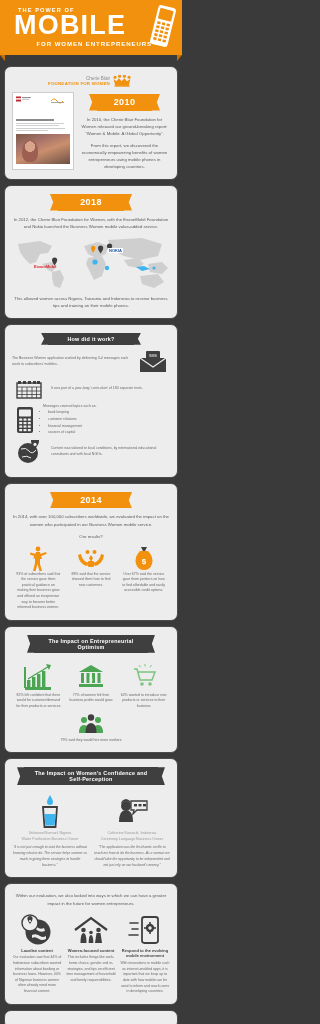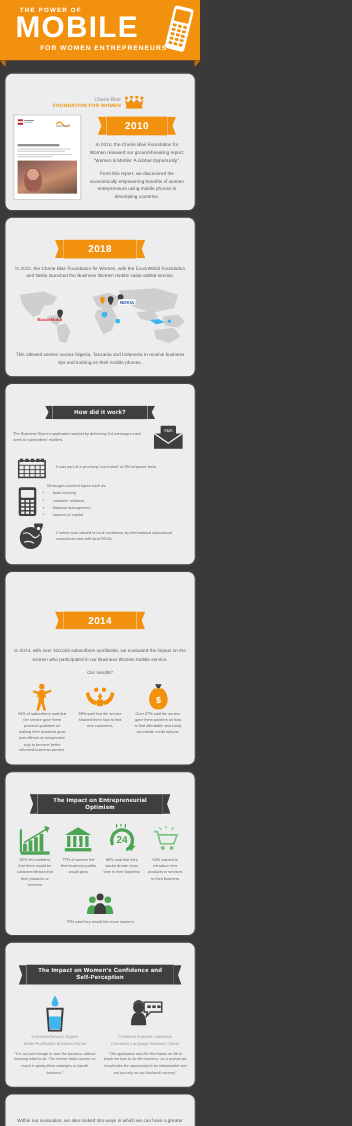--- a/index.html
+++ b/index.html
@@ -67,21 +67,21 @@
     right: 0; border-width: 0 0 6px 5px;
     border-color: transparent transparent transparent #c76f00;
   }
 
   
   .panel {
     background: #ededed;
     border: 1.6px solid #4b4b4b;
     border-radius: 7px;
     margin: 5px 4px;
-    padding: 20px 7px 9px 7px;
+    padding: 8px 7px 9px 7px;
     position: relative;
   }
 
   
   .banner-orange {
     background: #f2910d;
     color: #ffffff;
     font-size: 9px;
     font-weight: bold;
     text-align: center;
@@ -416,21 +416,21 @@
           </svg>
         </div>
         <div class="wtxt">
           <div class="tiny left">Content was tailored to local conditions, by international educational consultants and with local NGOs.</div>
         </div>
       </div>
     </div>
   </div>
 
   <div class="panel">
-    <div class="banner-orange centered" style="margin:16px 46px">2014</div>
+    <div class="banner-orange centered" style="margin:0 46px">2014</div>
     <div class="body-txt" style="margin-top:5px">In 2014, with over 100,000 subscribers worldwide, we evaluated the impact on the women who participated in our Business Women mobile service.</div>
     <div class="body-txt" style="margin-top:5px">Our results?</div>
 
     <div class="icon-row">
       <div class="icon-cell">
         <div class="ic">
           <svg width="22" height="26" viewBox="0 0 22 26">
             <g fill="#f2910d">
               <circle cx="11" cy="3" r="2.4"></circle>
               <path d="M9 6 L13 6 L15 13 L13 13 L13 18 L15 25 L12.5 25 L10.5 18 L8.5 25 L6 25 L8 17 L8 12 L6 13 Z"></path>
@@ -503,35 +503,20 @@
               <rect x="14" y="9" width="3" height="10"></rect>
                 <rect x="19.5" y="9" width="3" height="10"></rect>
               <rect x="1" y="20" width="24" height="3"></rect>
             </g>
             <text x="13" y="17" font-size="6" fill="#ededed" text-anchor="middle" font-weight="bold" font-family="Liberation Sans, sans-serif">$</text>
           </svg>
         </div>
         <div class="tiny" style="margin-top:2px">77% of women felt their business profits would grow</div>
       </div>
 
-      <div style="flex:1; padding:0 3px;">
-        <div class="ic" style="justify-content:center;display:flex;height:30px;align-items:center">
-          <svg width="28" height="28" viewBox="0 0 28 28">
-            <path d="M5 18 a9.5 9.5 0 1 1 14 5" stroke="#4ba553" stroke-width="3" fill="none" stroke-linecap="round"></path>
-            <path d="M20 19 L26 20 L22 25 Z" fill="#4ba553"></path>
-            <text x="14" y="17" font-size="9" fill="#4ba553" text-anchor="middle" font-weight="bold" font-family="Liberation Sans, sans-serif">24</text>
-            <g stroke="#4ba553" stroke-width="1.1" stroke-linecap="round">
-              <line x1="9" y1="3" x2="9" y2="0.5"></line>
-                <line x1="13" y1="2" x2="13" y2="-0.2"></line>
-              <line x1="17" y1="3" x2="17" y2="0.5"></line>
-            </g>
-          </svg>
-        </div>
-        <div class="tiny" style="margin-top:2px">68% said that they would devote more time to their business</div>
-      </div>
 
       <div style="flex:1; padding:0 3px;">
         <div class="ic" style="justify-content:center;display:flex;height:30px;align-items:center">
           <svg width="26" height="24" viewBox="0 0 26 24">
             <g stroke="#7cc47f" stroke-width="1.5" fill="none">
               <path d="M3 5 L6 5 L9 16 L21 16 L24 8 L7 8"></path>
             </g>
             <circle cx="11" cy="20" r="1.8" fill="#7cc47f"></circle>
             <circle cx="19" cy="20" r="1.8" fill="#7cc47f"></circle>
             <g stroke="#7cc47f" stroke-width="1" stroke-linecap="round">

